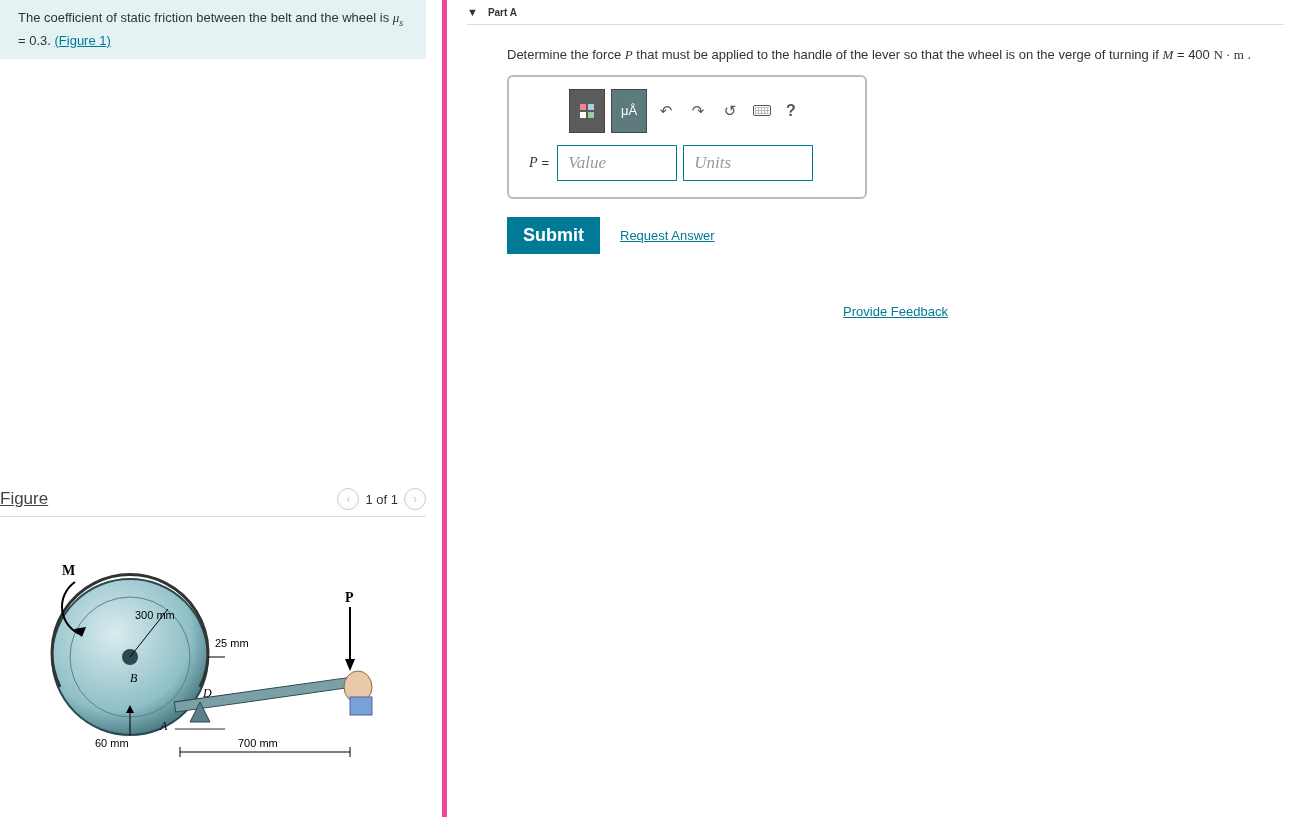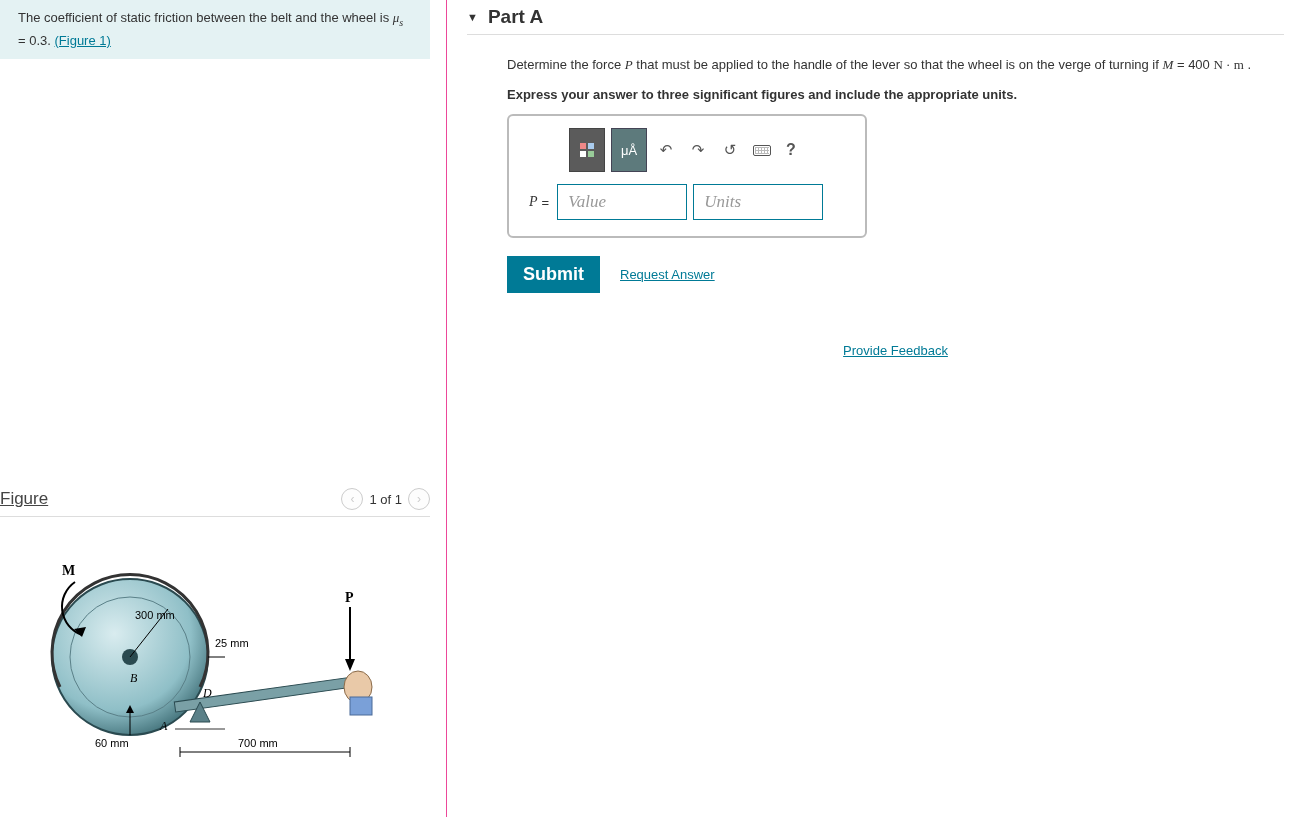--- a/index.html
+++ b/index.html
@@ -1,49 +1,49 @@
 <!DOCTYPE html>
 <html><head>
 <meta charset="utf-8">
 <style>
 * { box-sizing: border-box; margin: 0; padding: 0; }
 body { font-family: Arial, Helvetica, sans-serif; font-size: 13px; color: #333; background: #fff; }
 .container { display: flex; width: 1304px; height: 817px; }
-.left-col { width: 447px; border-right: 1px solid #ec4899; position: relative; }
+.left-col { width: 447px; border-right: 5px solid #ec4899; position: relative; }
 .right-col { flex: 1; padding: 0 20px; }
 .problem-box { background: #e4f2f3; padding: 8px 18px; margin-right: 16px; line-height: 1.6; }
 .math-i { font-style: italic; font-family: 'Times New Roman', serif; }
 .math-sub { font-size: 10px; vertical-align: sub; }
 a.link { color: #007a96; text-decoration: underline; }
 .figure-panel { position: absolute; bottom: 0; left: 0; right: 16px; }
 .figure-header { display: flex; align-items: center; justify-content: space-between; border-bottom: 1px solid #ddd; padding: 6px 0; }
 .figure-title { font-size: 17px; color: #444; text-decoration: underline; }
 .pager { display: flex; align-items: center; gap: 6px; font-size: 13px; }
 .pager-btn { width: 22px; height: 22px; border: 1px solid #ccc; border-radius: 50%; background: #fdfdfd; display: flex; align-items: center; justify-content: center; color: #888; font-size: 12px; cursor: pointer; }
 .pager-btn.disabled { color: #ccc; }
 .figure-body { height: 300px; position: relative; overflow-y: scroll; }
 .figure-img { padding: 30px 20px; }
 .part-header { display: flex; align-items: center; gap: 10px; padding: 6px 0; border-bottom: 1px solid #ddd; }
 .part-header .arrow { font-size: 11px; }
-.part-title { font-weight: bold; font-size: 19px; }
+.part-title { font-weight: bold; font-size: 10px; }
 .part-body { padding: 20px 0 0 40px; }
 .prompt { margin-bottom: 10px; line-height: 1.5; }
 .prompt strong { font-weight: bold; }
 .answer-box { border: 2px solid #bbb; border-radius: 6px; padding: 12px 20px 16px 20px; width: 360px; }
 .toolbar { display: flex; align-items: center; gap: 6px; margin-bottom: 12px; margin-left: 40px;}
 .tb-btn { height: 44px; display: flex; align-items: center; justify-content: center; border-radius: 0; cursor: pointer; }
 .tb-templates { width: 36px; background: #5b5b5b; border: 1px solid #444; }
 .tb-greek { width: 36px; background: #5d7a7c; border: 1px solid #445; color: #fff; font-size: 13px; }
 .tb-plain { width: 26px; color: #555; font-size: 15px; }
 .tb-help { width: 20px; color: #555; font-size: 16px; font-weight: bold; }
 .input-row { display: flex; align-items: center; }
 .var-label { font-style: italic; font-family: 'Times New Roman', serif; margin-right: 4px; font-size: 14px; }
 .eq { margin-right: 8px; }
 .val-input, .unit-input { border: 1px solid #007a96; height: 36px; padding: 0 10px; font-size: 17px; font-style: italic; font-family: 'Times New Roman', serif; color: #999; display: flex; align-items: center; background: #fff; }
-.val-input { width: 130px; margin-right: 6px; }
+.val-input { width: 120px; margin-right: 6px; }
 .unit-input { width: 130px; }
 .actions { margin-top: 18px; display: flex; align-items: center; gap: 20px; }
 .submit-btn { background: #007a96; color: #fff; border: none; padding: 8px 16px; font-size: 18px; font-weight: bold; cursor: pointer; }
 .feedback { margin-top: 50px; text-align: center; }
 .templates-icon { display: grid; grid-template-columns: 6px 6px; grid-template-rows: 6px 6px; gap: 2px; }
 .templates-icon span { background: #fff; }
 .templates-icon span:nth-child(1){ background: #e88; }
 .templates-icon span:nth-child(2){ background: #ace; }
 .templates-icon span:nth-child(4){ background: #9c9; }
 .kbd-icon { width: 18px; height: 11px; border: 1px solid #555; border-radius: 2px; position: relative; }
@@ -125,21 +125,20 @@
 
   <div class="right-col">
     <div class="part-header">
       <span class="arrow">▼</span>
       <span class="part-title">Part A</span>
     </div>
     <div class="part-body">
       <p class="prompt">
         <span>Determine the force </span><span class="math-i">P</span><span> that must be applied to the handle of the lever so that the wheel is on the verge of turning if </span><span class="math-i">M</span><span> = 400  </span><span style="font-family:'Times New Roman',serif;">N · m</span><span> .</span>
       </p>
-      <p class="prompt"><strong>Express your answer to three significant figures and include the appropriate units.</strong></p>
 
       <div class="answer-box">
         <div class="toolbar">
           <div class="tb-btn tb-templates">
             <div class="templates-icon">
                 <span></span>
                 <span></span>
                 <span></span>
                 <span></span>
               </div>

